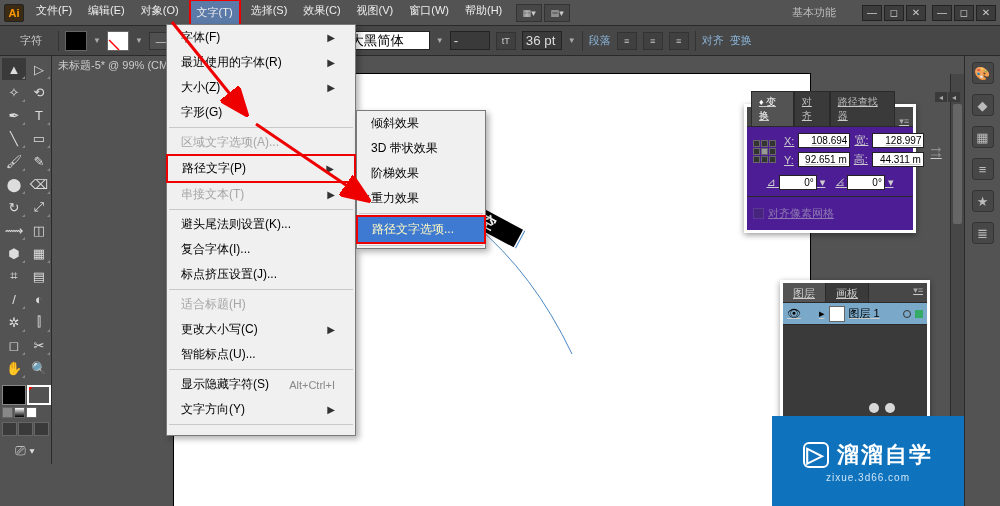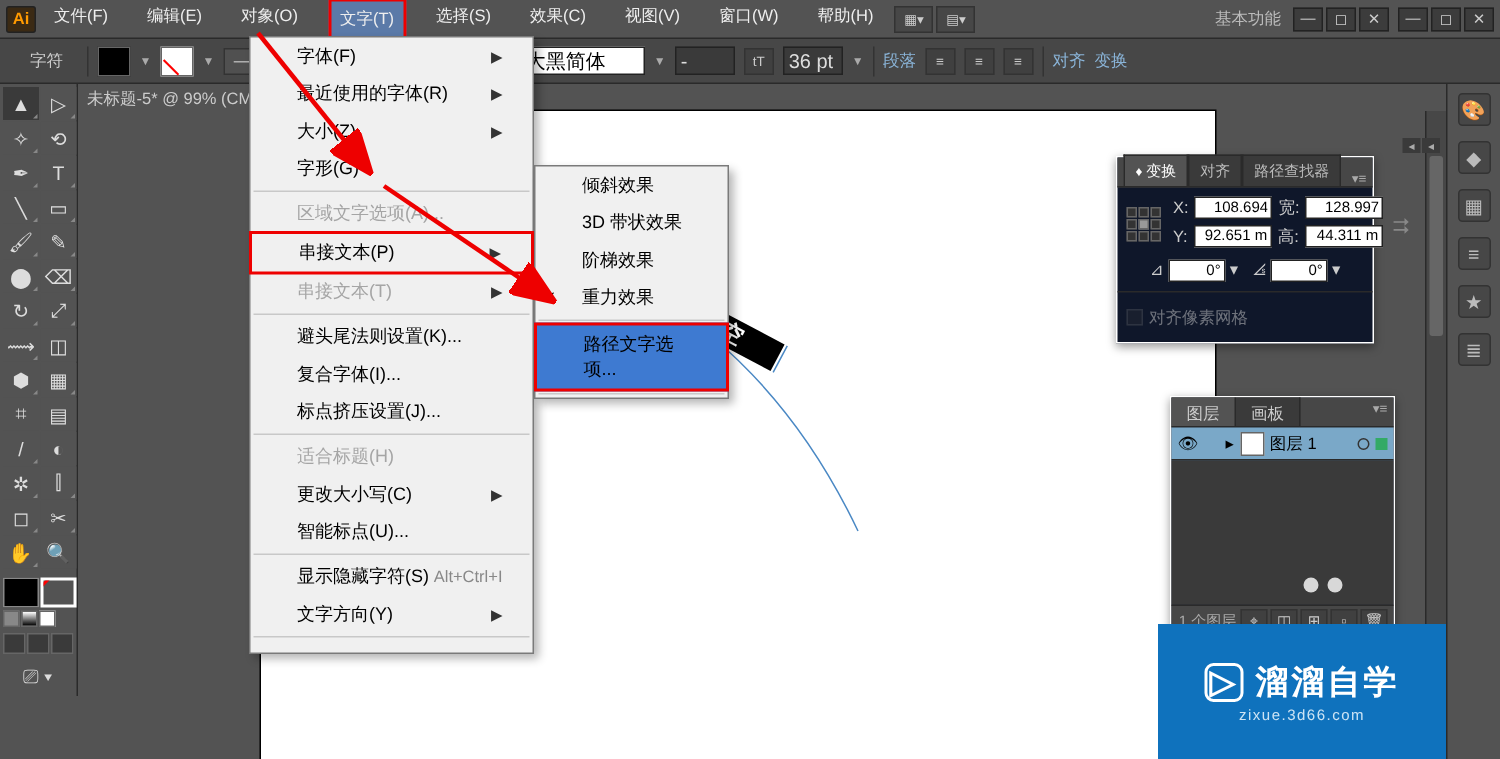--- a/index.html
+++ b/index.html
@@ -1,27 +1,27 @@
 <!DOCTYPE html>
 <html><head>
 <meta charset="utf-8">
 <style>
   * { box-sizing: border-box; margin: 0; padding: 0; font-family: "SimSun", "Microsoft YaHei", sans-serif; }
   body { width: 1000px; height: 506px; background: #535353; color: #ddd; font-size: 11px; overflow: hidden; position: relative; }
 
   
   .titlebar { height: 26px; background: #535353; display: flex; align-items: center; padding: 0 4px; border-bottom: 1px solid #2a2a2a; }
   .ai-logo { width: 20px; height: 18px; background: #3b2a14; color: #ff9a00; font-weight: bold; font-size: 11px; display: flex; align-items: center; justify-content: center; border: 1px solid #222; margin-right: 6px; border-radius: 2px; }
-  .menu { display: flex; gap: 14px; }
+  .menu { display: flex; gap: 4px; }
   .menu-item { padding: 4px 6px; color: #eee; cursor: default; }
   .menu-item.active { background: #5b7aa8; border: 2px solid #e00; }
   .menu-icons { margin-left: 8px; display: flex; gap: 2px; }
   .menu-icon-btn { width: 26px; height: 18px; background: #474747; border: 1px solid #333; display: flex; align-items: center; justify-content: center; font-size: 9px; color: #ccc; }
   .spacer { flex: 1; }
-  .right-title { color: #bbb; padding-right: 8px; }
+  .right-title { color: #bbb; padding-right: 26px; }
   .win-buttons { display: flex; gap: 2px; }
   .win-btn { width: 20px; height: 16px; background: #3c3c3c; border: 1px solid #222; color: #ccc; display: flex; align-items: center; justify-content: center; font-size: 10px; }
 
   
   .ctrlbar { height: 30px; background: #474747; display: flex; align-items: center; padding-left: 10px; border-bottom: 1px solid #2a2a2a; gap: 6px; color: #ccc; }
   .ctrl-label { padding: 0 10px; }
   .ctrl-sep { width: 1px; height: 20px; background: #333; }
   .ctrl-swatch { width: 22px; height: 20px; background: #000; border: 1px solid #666; }
   .ctrl-dropdown { padding: 2px 6px; background: #505050; border: 1px solid #333; display: flex; align-items: center; gap: 4px; }
   .down-arrow { font-size: 8px; color: #aaa; }
@@ -48,50 +48,50 @@
   .tiny-row { display: flex; gap: 1px; margin-top: 2px; }
   .tiny { width: 11px; height: 11px; border: 1px solid #666; }
 
   
   .rightstrip { position: absolute; top: 56px; right: 0; width: 36px; bottom: 0; background: #535353; border-left: 1px solid #2a2a2a; display: flex; flex-direction: column; align-items: center; padding-top: 6px; gap: 10px; }
   .rightstrip div { width: 22px; height: 22px; background: #474747; border: 1px solid #333; border-radius: 3px; display: flex; align-items: center; justify-content: center; font-size: 13px; color: #bbb; }
 
   
   .dropdown { position: absolute; background: #f0f0f0; border: 1px solid #7a7a7a; color: #000; font-size: 12px; box-shadow: 3px 3px 6px rgba(0,0,0,.3); z-index: 100; }
   .dropdown-main { top: 24px; left: 166px; width: 190px; }
-  .dd-item { padding: 4px 20px 4px 31px; display: flex; justify-content: space-between; align-items: center; position: relative; }
+  .dd-item { padding: 4px 20px 4px 14px; display: flex; justify-content: space-between; align-items: center; position: relative; }
   .dd-item.disabled { color: #a5a5a5; }
   .dd-item.highlight { border: 2px solid #e00; margin: -1px; }
   .dd-item .arrow { font-size: 10px; color: #333; }
   .dd-sep { height: 1px; background: #c8c8c8; margin: 2px 2px; }
   .dropdown-sub { top: 110px; left: 356px; width: 130px; }
   .dd-item.check::before { content: "✓"; position: absolute; left: 5px; font-size: 11px; }
-  .dd-item.hover { background: #3e7ad1; color: #000000; border: 2px solid #e00; margin: -1px; }
+  .dd-item.hover { background: #3e7ad1; color: #fef9c3; border: 2px solid #e00; margin: -1px; }
 
   
   .red-arrow { position: absolute; stroke: #e00; fill: #e00; z-index: 200; pointer-events: none; }
 
   
-  .panel { position: absolute; background: #0f172a; border: 1px solid #ffffff; color: #ccc; font-size: 11px; box-shadow: 0 2px 6px rgba(0,0,0,.4); }
+  .panel { position: absolute; background: #4c1d95; border: 3px solid #ffffff; color: #ccc; font-size: 11px; box-shadow: 0 2px 6px rgba(0,0,0,.4); text-decoration: underline; }
   .panel-transform { top: 104px; left: 744px; width: 172px; }
   .panel-tabs { display: flex; background: #474747; height: 20px; align-items: flex-end; border-bottom: 1px solid #2a2a2a; padding-left: 4px; gap: 0; }
   .pt-tab { padding: 3px 7px; background: #3a3a3a; border: 1px solid #2a2a2a; border-bottom: none; color: #bbb; font-size: 10px; }
   .pt-tab.active { background: #535353; color: #fff; }
   .panel-body { padding: 6px; }
   .xy-row { display: flex; gap: 4px; align-items: center; margin-bottom: 4px; }
   .xy-proxy { width: 24px; height: 24px; display: grid; grid-template-columns: repeat(3, 7px); grid-template-rows: repeat(3, 7px); gap: 1px; margin-right: 4px; }
   .xy-proxy div { background: #333; border: 1px solid #666; }
   .xy-proxy div.sel { background: #999; }
   .num-input { width: 52px; background: #fff; color: #000; border: 1px solid #222; padding: 1px 2px; font-size: 10px; text-align: right; }
   .checkbox-line { display: flex; align-items: center; gap: 4px; padding: 3px 0; }
   .cb { width: 11px; height: 11px; border: 1px solid #888; background: #3a3a3a; }
   .cb.disabled { opacity: .5; }
 
   
-  .panel-layers { top: 264px; left: 780px; width: 150px; height: 222px; }
+  .panel-layers { top: 280px; left: 780px; width: 150px; height: 222px; }
   .layer-head { display: flex; background: #474747; height: 20px; border-bottom: 1px solid #2a2a2a; }
   .layer-tab { padding: 3px 10px; background: #535353; border-right: 1px solid #2a2a2a; font-size: 11px; }
   .layer-row { display: flex; align-items: center; height: 22px; background: #7aa8c8; border-bottom: 1px solid #2a2a2a; padding: 0 4px; gap: 4px; color: #000; font-size: 11px; }
   .eye { width: 14px; text-align: center; }
   .layer-thumb { width: 16px; height: 16px; background: #fff; border: 1px solid #666; }
   .layer-body { background: #3a3a3a; height: 96px; }
   .layer-foot { display: flex; justify-content: flex-end; gap: 2px; padding: 2px 4px; border-top: 1px solid #2a2a2a; background: #474747; }
   .layer-foot div { width: 18px; height: 16px; background: #404040; border: 1px solid #333; display: flex; align-items: center; justify-content: center; font-size: 10px; }
   .paging-dots { position: absolute; top: 120px; left: 64px; right: 10px; display: flex; justify-content: center; gap: 6px; }
   .paging-dots span { width: 10px; height: 10px; background: #d8d8d8; border-radius: 50%; }
@@ -277,21 +277,21 @@
       <span class="arrow">▶</span>
     </div>
     <div class="dd-item">
       <span>字形(G)</span>
     </div>
     <div class="dd-sep"></div>
     <div class="dd-item disabled">
       <span>区域文字选项(A)...</span>
     </div>
     <div class="dd-item highlight">
-      <span>串接文本(P)</span>
+      <span>路径文字(P)</span>
       <span class="arrow">▶</span>
     </div>
     <div class="dd-item disabled">
       <span>串接文本(T)</span>
       <span class="arrow">▶</span>
     </div>
     <div class="dd-sep"></div>
     <div class="dd-item">
       <span>避头尾法则设置(K)...</span>
     </div>

